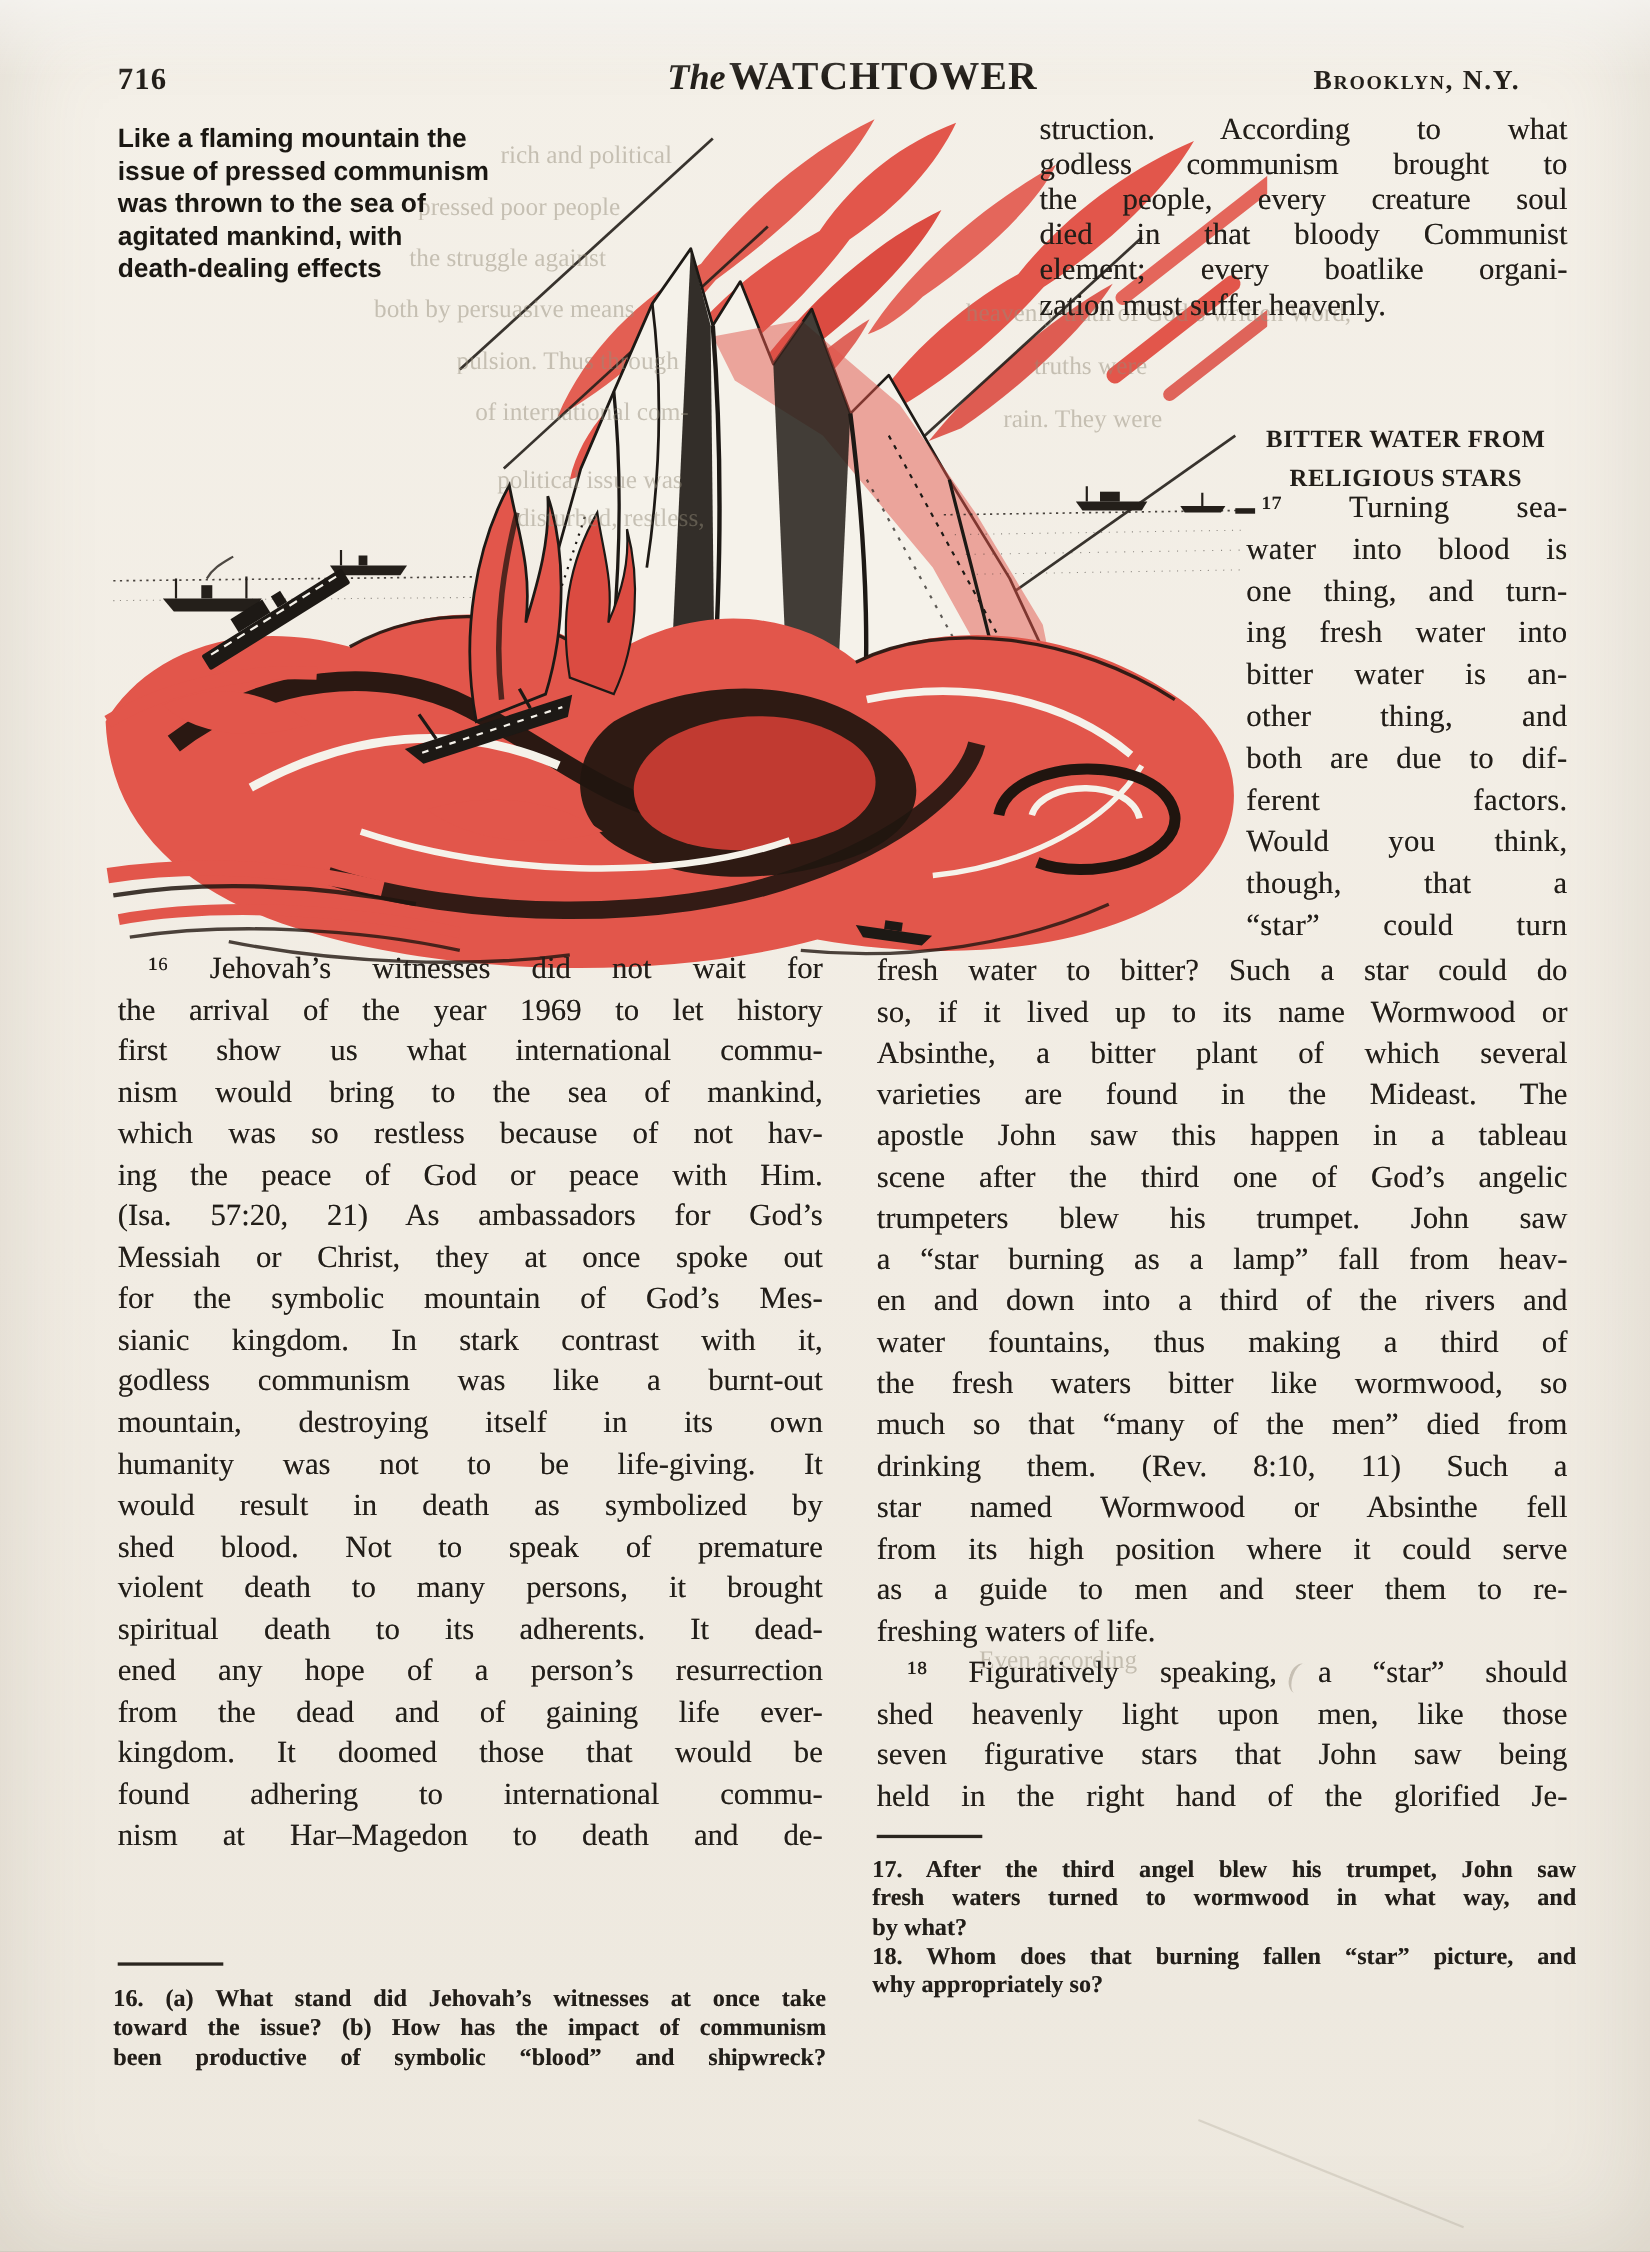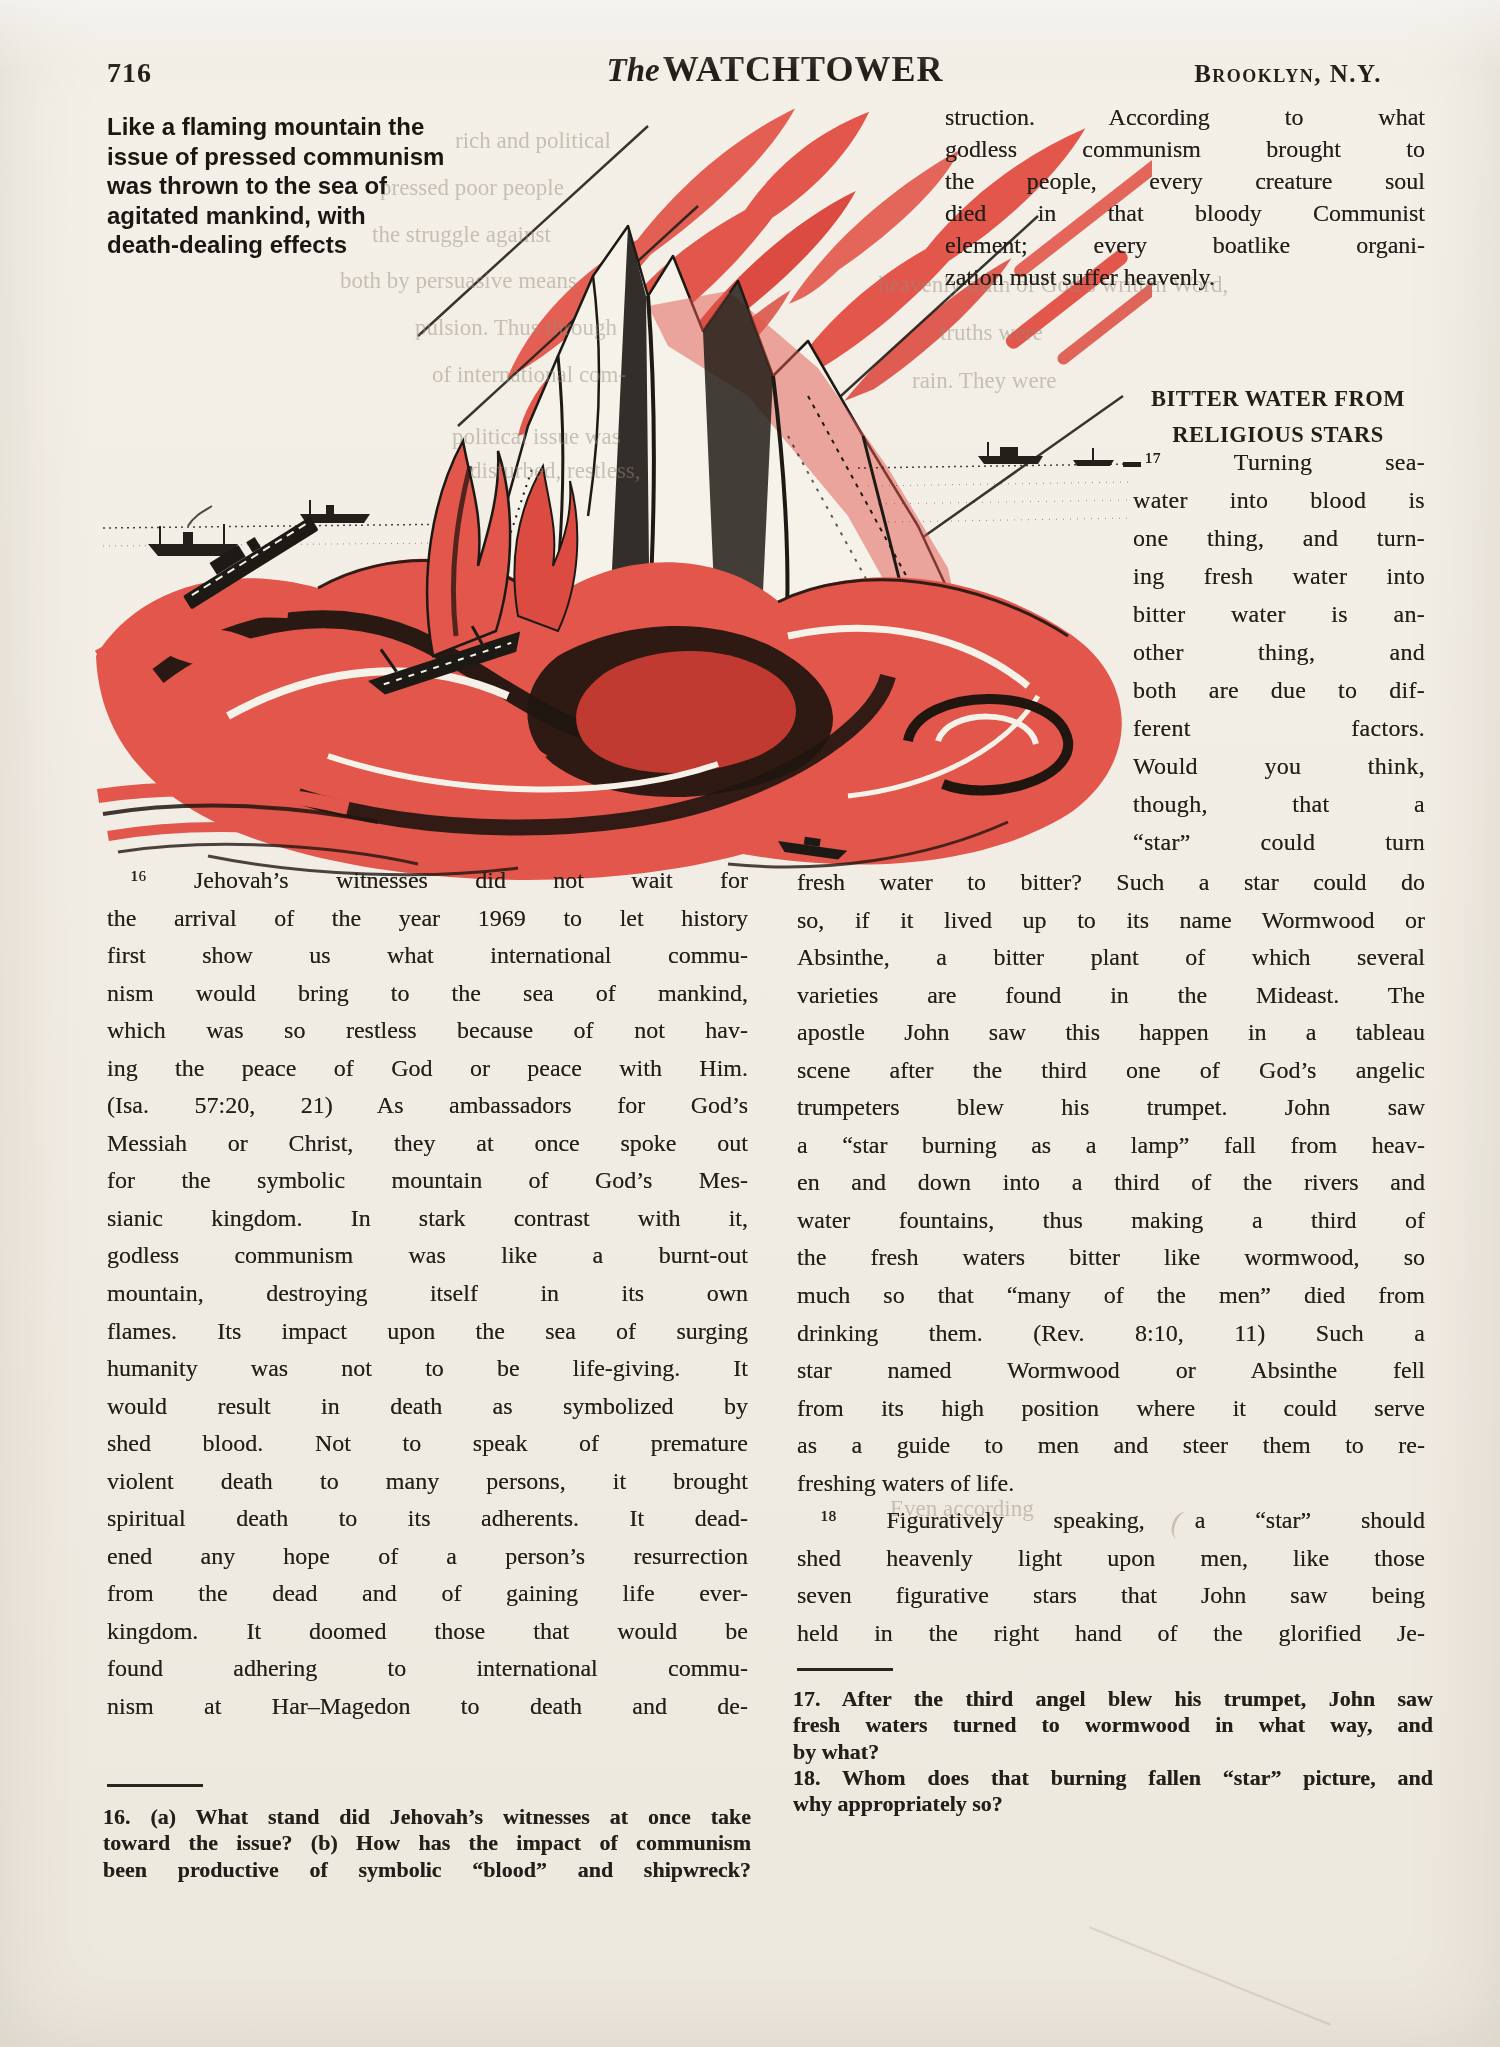--- a/index.html
+++ b/index.html
@@ -30,21 +30,21 @@
   .caption{left:107px;top:112px;width:380px;
     font-family:"Liberation Sans", sans-serif;font-weight:700;
     font-size:24px;line-height:29.6px;color:#1a1712;}
   .caption .ln{text-align:left;}
   
   .lines .ln{text-align:justify;text-align-last:justify;white-space:pre-wrap;}
   .lines .ln:last-child{text-align-last:left;}
   .lines.jl .ln:last-child{text-align-last:justify;}
   .lines.center .ln{text-align:center;text-align-last:center;}
   .lines.ragged .ln{text-align:left;text-align-last:left;}
-  .body-type{font-size:24px;line-height:37.55px;text-shadow:0 0 .4px rgba(34,30,25,.6);}
+  .body-type{font-size:28px;line-height:37.55px;text-shadow:0 0 .4px rgba(34,30,25,.6);}
   
   .rc-carry{left:945px;top:102px;width:480px;line-height:31.9px;}
   .rc-heading{left:1128px;top:381px;width:300px;font-weight:700;font-size:22.5px;line-height:36px;letter-spacing:.5px;}
   .rc-narrow{left:1133px;top:443px;width:292px;line-height:38px;letter-spacing:.3px;}
   .rc-main{left:797px;top:864px;width:628px;}
   .rc-para18{left:797px;top:1502px;width:628px;}
   .rule{height:3px;background:#2a251f;z-index:2;}
   .rc-rule{left:797px;top:1668px;width:96px;}
   .fn{font-size:22px;line-height:26.3px;font-weight:700;text-shadow:0 0 .3px rgba(34,30,25,.5);}
   .rc-fn17{left:793px;top:1686px;width:640px;}
@@ -299,21 +299,20 @@
       <div class="ln">first show us what international commu-</div>
       <div class="ln">nism would bring to the sea of mankind,</div>
       <div class="ln">which was so restless because of not hav-</div>
       <div class="ln">ing the peace of God or peace with Him.</div>
       <div class="ln">(Isa. 57:20, 21) As ambassadors for God’s</div>
       <div class="ln">Messiah or Christ, they at once spoke out</div>
       <div class="ln">for the symbolic mountain of God’s Mes-</div>
       <div class="ln">sianic kingdom. In stark contrast with it,</div>
       <div class="ln">godless communism was like a burnt-out</div>
       <div class="ln">mountain, destroying itself in its own</div>
-      <div class="ln">flames. Its impact upon the sea of surging</div>
       <div class="ln">humanity was not to be life-giving. It</div>
       <div class="ln">would result in death as symbolized by</div>
       <div class="ln">shed blood. Not to speak of premature</div>
       <div class="ln">violent death to many persons, it brought</div>
       <div class="ln">spiritual death to its adherents. It dead-</div>
       <div class="ln">ened any hope of a person’s resurrection</div>
       <div class="ln">from the dead and of gaining life ever-</div>
       <div class="ln">kingdom. It doomed those that would be</div>
       <div class="ln">found adhering to international commu-</div>
       <div class="ln">nism at Har–Magedon to death and de-</div>

